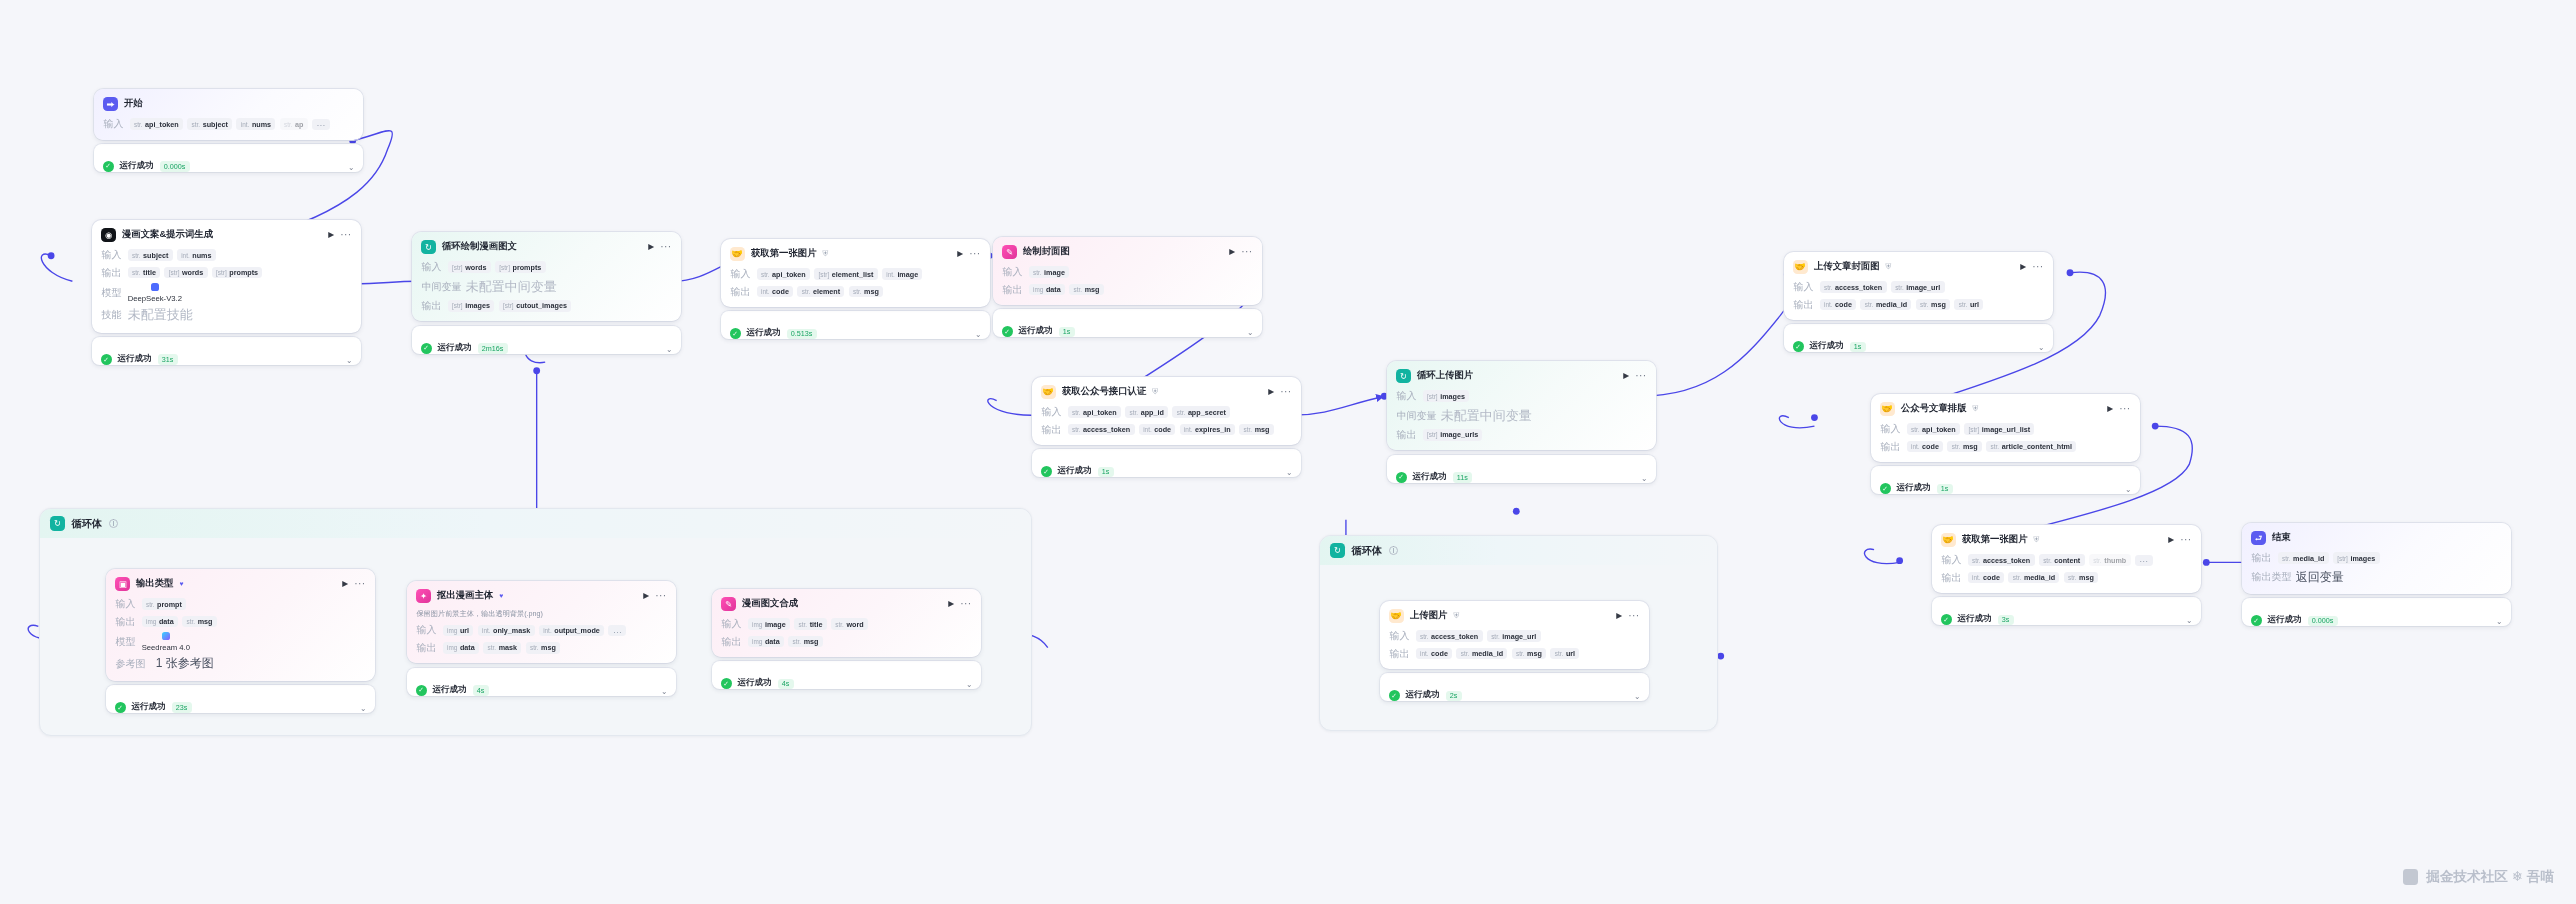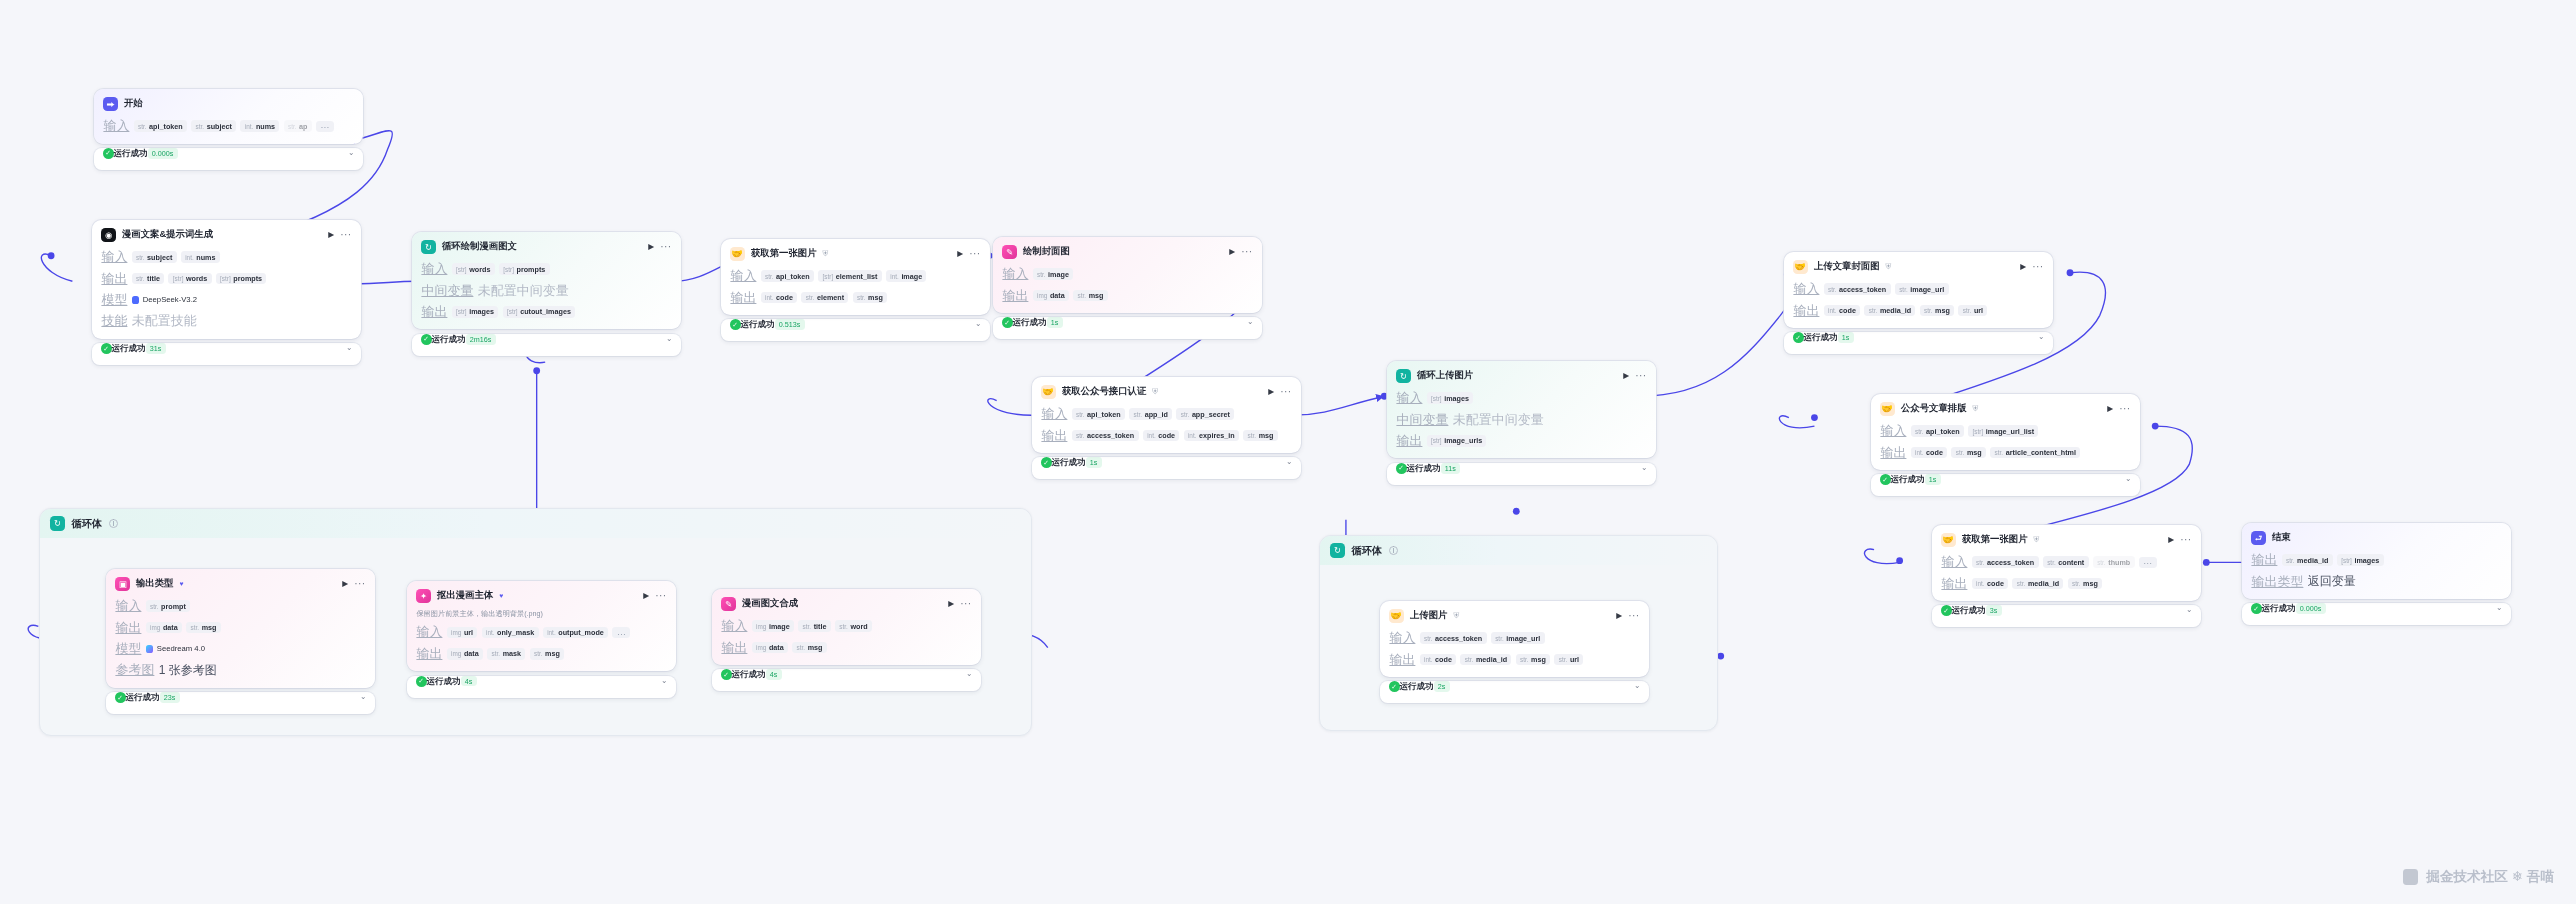--- a/index.html
+++ b/index.html
@@ -58,43 +58,43 @@
   .node-title { font-size: 9.4px; font-weight: bold; color: #1f2430; white-space: nowrap; }
   .head-badge { font-size: 7.7px; color: #9aa3b2; }
   .head-spacer { flex: 1 1 auto; }
   .play { font-size: 7.7px; color: #353a45; cursor: pointer; }
   .dots { font-size: 10.2px; color: #6b7382; letter-spacing: 0.4px; cursor: pointer; line-height: 5.1px; }
   .star { color: #5b5bf0; font-size: 6.8px; }
 
   .desc { font-size: 7.2px; color: #8a93a3; margin-bottom: 4.3px; }
 
   .row { display: flex; align-items: center; gap: 4.3px; margin-top: 3.4px; }
-  .row-label { font-size: 13px; color: #a8afbd; flex: 0 0 auto; min-width: 22px; text-decoration: underline; }
+  .row-label { font-size: 10px; color: #a8afbd; flex: 0 0 auto; min-width: 22px; }
   .row-label.w { min-width: 36px; }
   .chip {
     display: inline-flex; align-items: center; gap: 2.6px;
     background: #f0f1f6; border-radius: 3.4px; padding: 1.3px 4.3px;
     font-size: 7.2px; color: #2b303b; font-weight: bold; white-space: nowrap;
   }
   .chip .t { color: #a4abb8; font-weight: normal; font-size: 6.4px; }
   .chip.faded { opacity: .45; }
   .plain { font-size: 12px; color: #4b5262; }
   .muted { font-size: 13px; color: #b3b9c6; }
-  .model { display: inline-flex; align-items: center; gap: 3.4px; font-size: 7.7px; color: #2b303b; }
+  .model { display: inline-flex; align-items: center; gap: 3.4px; font-size: 7.7px; color: #2b303b; flex-direction: column; }
   .mdot { width: 7.7px; height: 7.7px; border-radius: 2.6px; display:inline-block; }
   .mdot.ds { background: #4d6bfe; }
   .mdot.sd { background: linear-gradient(135deg,#36d4ff,#8a5bff); }
   .more-chip { font-size: 9.4px; color: #9aa3b2; line-height: 3.4px; background:#f0f1f6; border-radius:3.4px; padding: 2.6px 4.3px 5.1px; }
 
   
   .status {
     margin-top: 4.3px;
     background: #fff; border-radius: 7.7px;
     box-shadow: 0 1.7px 4.3px rgba(24,34,66,.08), 0 0 0 0.9px rgba(228,232,240,.9);
-    height: 22px; display: flex; align-items: flex-start; padding: 0 8.5px; 
+    height: 28px; display: flex; align-items: flex-end; padding: 0 8.5px; gap: 6px;
   }
   .ok { width: 11px; height: 11px; border-radius: 50%; background: #22c55e;
         color: #fff; font-size: 6.8px; display:flex; align-items:center; justify-content:center; }
   .status-text { font-size: 8.5px; color: #1f2430; font-weight: bold; }
   .dur { font-size: 7.2px; color: #19a463; background: #e4f8ed; border-radius: 3.4px; padding: 0.9px 4.3px; }
   .chev { margin-left: auto; font-size: 7.7px; color: #7b8292; cursor: pointer; }
 
   
   .watermark {
     position: absolute; right: 22px; bottom: 19px;

